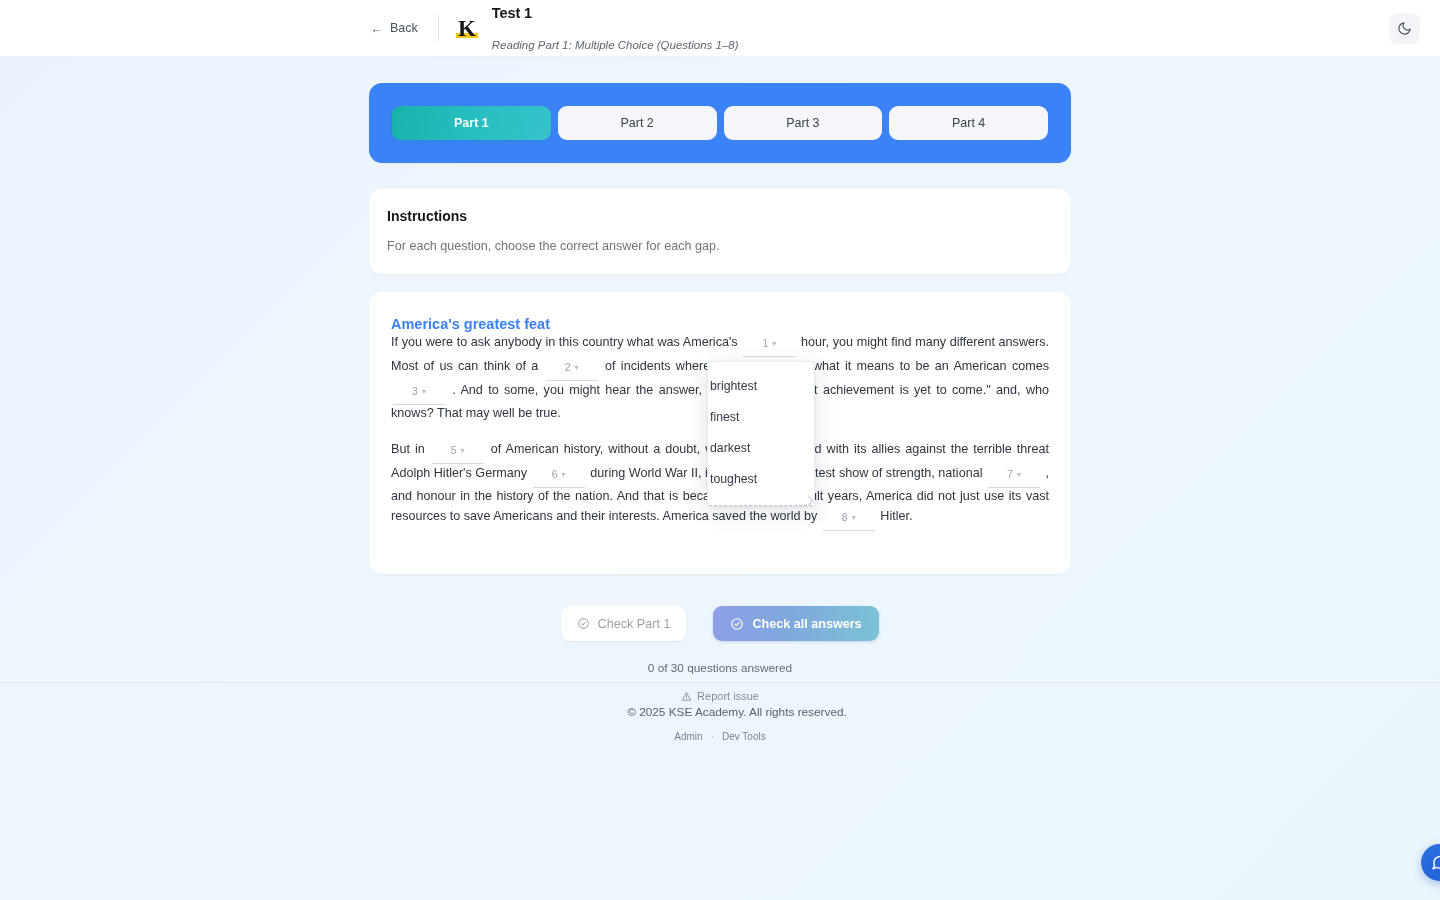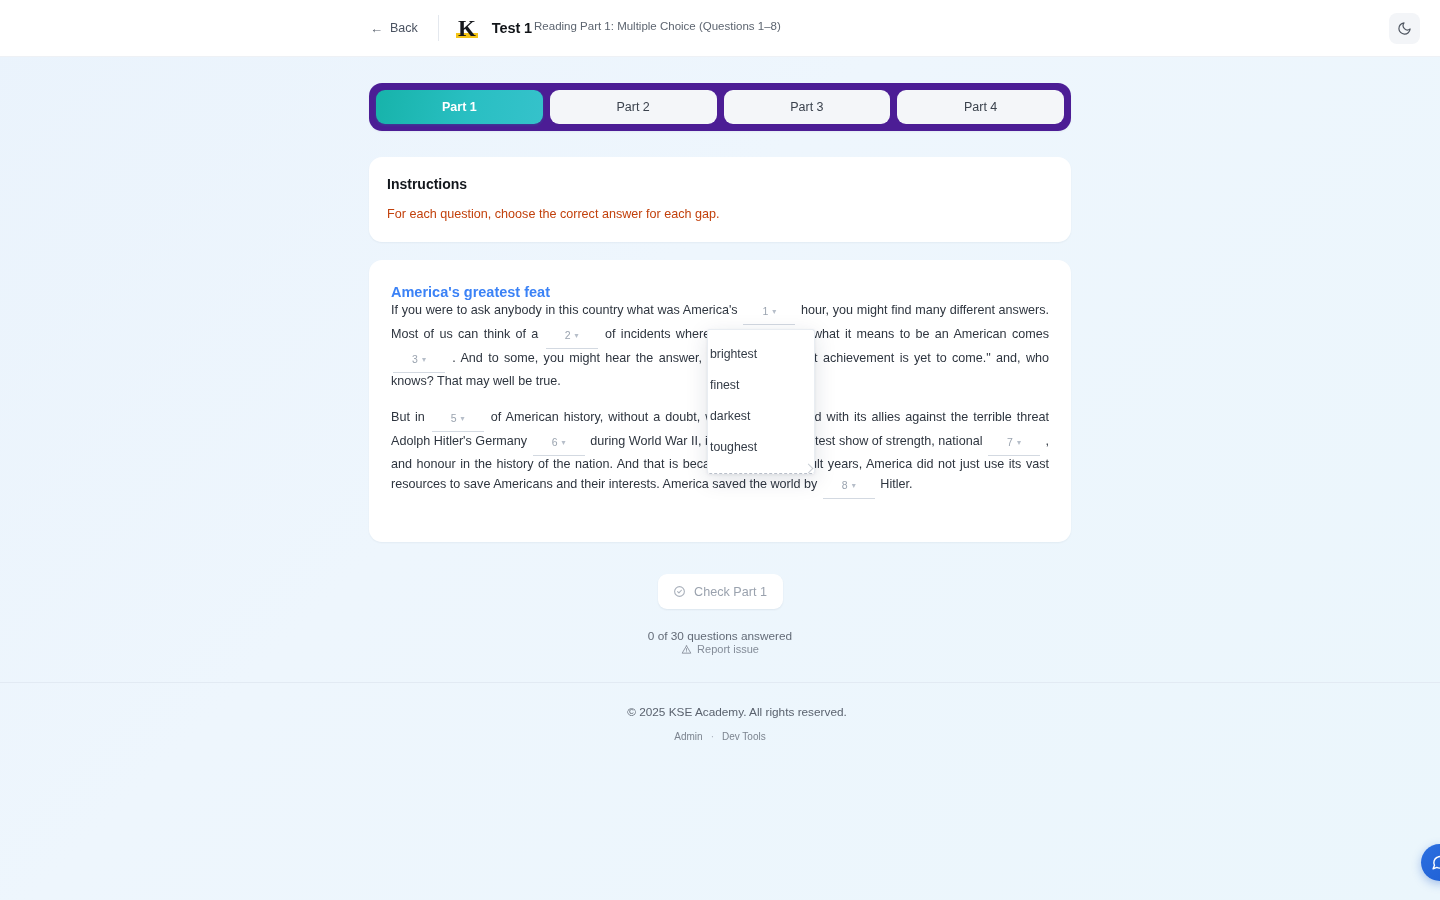--- a/index.html
+++ b/index.html
@@ -54,46 +54,46 @@
     letter-spacing: -0.5px;
     position: relative;
     z-index: 2;
   }
   .logo .kbar {
     position: absolute;
     left: 1px; right: 1px; bottom: 3px;
     height: 5px; background: #f5c518;
     z-index: 1;
   }
-  .titles { display: flex; flex-direction: row; gap: 2px; }
+  .titles { display: flex; flex-direction: column; gap: 18px; }
   .title-main { font-size: 14.5px; font-weight: 700; color: #111418; letter-spacing: -0.1px; }
-  .title-sub { font-size: 11.5px; color: #5d6570; }
+  .title-sub { font-size: 11.5px; color: #5d6570; font-style: italic; }
   .theme-toggle {
     position: absolute; right: 20px; top: 13px;
     width: 31px; height: 31px;
     background: #f3f5f8;
     border-radius: 8px;
     display: flex; align-items: center; justify-content: center;
     cursor: pointer;
   }
 
   
   .page {
     width: 702px;
     margin: 0 auto;
     padding-top: 26px;
   }
 
   
   .tabs {
     display: flex;
     gap: 7px;
-    background: #4c1d95;
+    background: #3b82f6;
     border-radius: 13px;
-    padding: 7px;
+    padding: 23px;
     box-shadow: 0 1px 2px rgba(20,35,60,.05);
   }
   .tab {
     flex: 1;
     height: 34px;
     border-radius: 9px;
     background: #f4f6f9;
     display: flex; align-items: center; justify-content: center;
     font-size: 12.5px; color: #3b424d;
     cursor: pointer;
@@ -109,21 +109,21 @@
   .card {
     background: #ffffff;
     border-radius: 13px;
     box-shadow: 0 1px 2px rgba(20,35,60,.05);
   }
   .instructions {
     margin-top: 26px;
     padding: 19px 18px 21px 18px;
   }
   .instr-title { font-size: 14px; font-weight: 700; color: #13171d; }
-  .instr-body { font-size: 12.6px; color: #c2410c; margin-top: 15px; }
+  .instr-body { font-size: 12.6px; color: #737373; margin-top: 15px; }
 
   
   .passage {
     margin-top: 18px;
     padding: 24px 22px 28px 22px;
     position: relative;
   }
   .passage-title {
     font-size: 14.5px; font-weight: 700;
     color: #3b82f6;
@@ -211,21 +211,21 @@
     min-width: 166px;
     box-shadow: 0 1px 3px rgba(80,120,190,.25);
   }
   .status {
     margin-top: 20px;
     text-align: center;
     font-size: 11.8px;
     color: #636b77;
   }
   .report {
-    margin-top: 0;
+    margin-top: 15px;
     text-align: center;
     font-size: 11px;
     color: #848c98;
     display: flex; align-items: center; justify-content: center; gap: 5px;
     cursor: pointer;
   }
 
   
   .footer {
     position: absolute;
@@ -339,20 +339,27 @@
   </div>
 
   <div class="actions">
     <div class="btn btn-secondary">
       <svg width="13" height="13" viewBox="0 0 24 24" fill="none" stroke="#a9b0bb" stroke-width="2" stroke-linecap="round" stroke-linejoin="round">
         <circle cx="12" cy="12" r="9"></circle>
           <path d="M8.5 12.3l2.4 2.4 4.6-5"></path>
       </svg>
       <span>Check Part 1</span>
     </div>
+    <div class="btn btn-primary">
+      <svg width="14" height="14" viewBox="0 0 24 24" fill="none" stroke="#ffffff" stroke-width="2" stroke-linecap="round" stroke-linejoin="round">
+        <circle cx="12" cy="12" r="9"></circle>
+          <path d="M8.5 12.3l2.4 2.4 4.6-5"></path>
+      </svg>
+      <span>Check all answers</span>
+    </div>
   </div>
 
   <div class="status">0 of 30 questions answered</div>
 
   <div class="report">
     <svg width="11" height="11" viewBox="0 0 24 24" fill="none" stroke="#8a919c" stroke-width="2" stroke-linecap="round" stroke-linejoin="round">
       <path d="M12 4L2.5 20h19L12 4z"></path>
         <path d="M12 10v4"></path>
         <path d="M12 17h.01"></path>
     </svg>

